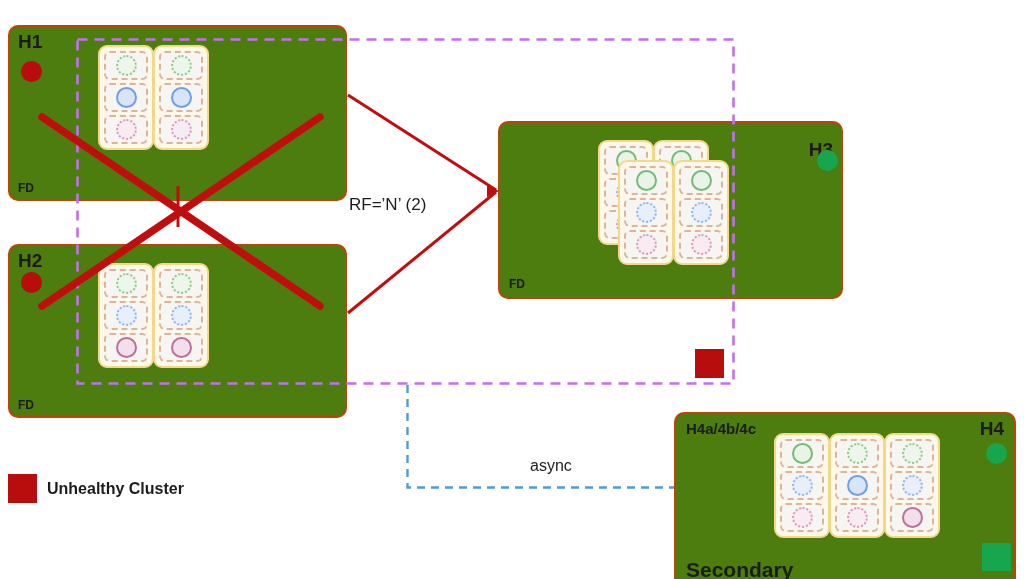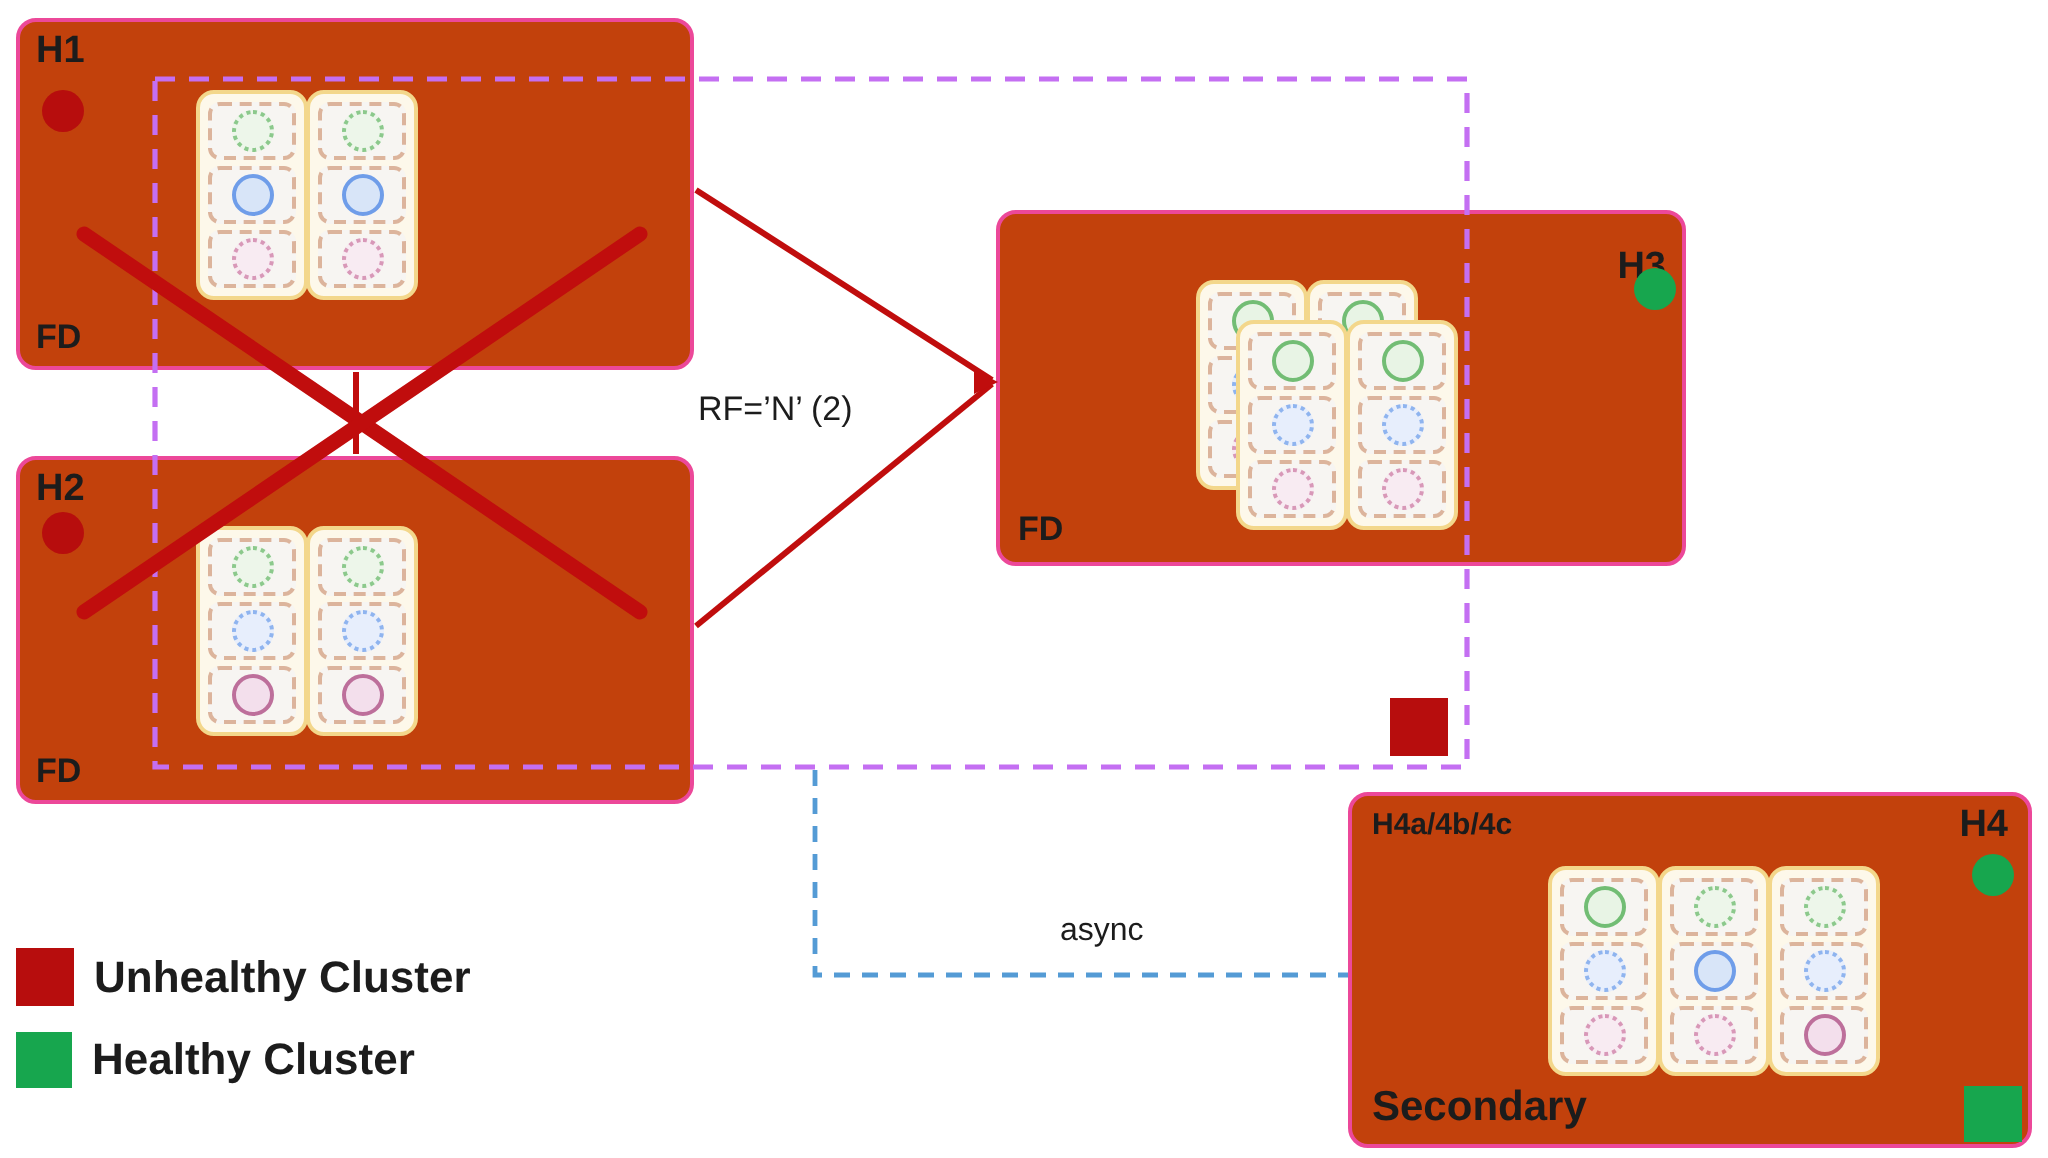--- a/index.html
+++ b/index.html
@@ -2,25 +2,25 @@
 <html><head>
 <meta charset="utf-8">
 <style>
   html,body { margin:0; padding:0; background:#ffffff; }
   * { box-sizing:border-box; }
   .canvas {
     position:relative; width:1024px; height:579px; background:#ffffff;
     font-family:"Liberation Sans","DejaVu Sans",sans-serif; color:#1c1c1c; overflow:hidden;
   }
   .host {
-    position:absolute; background:#c2410c; border:2px solid #ec4899;
-    border-radius:10px; z-index:1;
+    position:absolute; background:#4d7c0f; border:2px solid #c2410c;
+    border-radius:10px; z-index:1;margin-top:16px;
   }
   .host-name { position:absolute; font-size:19px; font-weight:bold; }
-  .corner-label { position:absolute; font-size:17px; font-weight:bold; }
+  .corner-label { position:absolute; font-size:12px; font-weight:bold; }
   .title-label { position:absolute; font-size:15px; font-weight:bold; }
   .status-dot { position:absolute; width:21px; height:21px; border-radius:50%; }
   .marker { position:absolute; z-index:4; }
   .cards-row { position:absolute; display:flex; z-index:2; }
   .card {
     width:56px; background:#fdf8ea; border:2px solid #f3d78b; border-radius:9px;
     padding:4px; display:flex; flex-direction:column; gap:3px; margin-right:-1px;
   }
   .cell {
     height:29px; background:#f7f5f2; border:2px dashed #dcb49c; border-radius:6px;
@@ -32,21 +32,21 @@
   .blue-solid   { border:2px solid  #6f9de9; background:#d8e5f8; }
   .blue-dotted  { border:2px dotted #8fb4ef; background:#e7eefc; }
   .pink-dotted  { border:2px dotted #d898b8; background:#f8ebf2; }
   .pink-solid   { border:2px solid  #bd6f9b; background:#f3dfec; }
   svg.overlay { position:absolute; left:0; top:0; z-index:3; pointer-events:none; }
   .float-label { position:absolute; z-index:4; }
   .rf-label    { left:349px; top:195px; font-size:17px; }
   .async-label { left:530px; top:457px; font-size:16px; }
   .legend-row  { position:absolute; display:flex; align-items:center; gap:10px; z-index:4; }
   .legend-swatch { width:29px; height:29px; flex:0 0 auto; }
-  .legend-label  { font-size:22px; font-weight:bold; }
+  .legend-label  { font-size:16px; font-weight:bold; }
 </style>
 </head>
 <body>
 
 <div class="canvas">
 
   <div class="host" style="left:8px; top:9px; width:339px; height:176px;">
     <div class="host-name" style="left:8px; top:4px;">H1</div>
     <div class="status-dot" style="left: 11px; top: 34px; background-color: rgb(183, 13, 13);"></div>
     <div class="corner-label" style="left:8px; bottom:4px;">FD</div>
@@ -217,18 +217,14 @@
   <div class="float-label rf-label">RF=’N’ (2)</div>
   <div class="float-label async-label">async</div>
 
   <div class="marker" style="left: 695px; top: 349px; width: 29px; height: 29px; background-color: rgb(183, 13, 13);"></div>
   <div class="marker" style="left: 982px; top: 543px; width: 29px; height: 28px; background-color: rgb(23, 166, 78);"></div>
 
   <div class="legend-row" style="left:8px; top:474px;">
     <div class="legend-swatch" style="background-color: rgb(183, 13, 13);"></div>
     <div class="legend-label">Unhealthy Cluster</div>
   </div>
-  <div class="legend-row" style="left:8px; top:516px;">
-    <div class="legend-swatch" style="width: 28px; height: 28px; background-color: rgb(23, 166, 78);"></div>
-    <div class="legend-label">Healthy Cluster</div>
-  </div>
 
 </div>
 
 </body></html>

